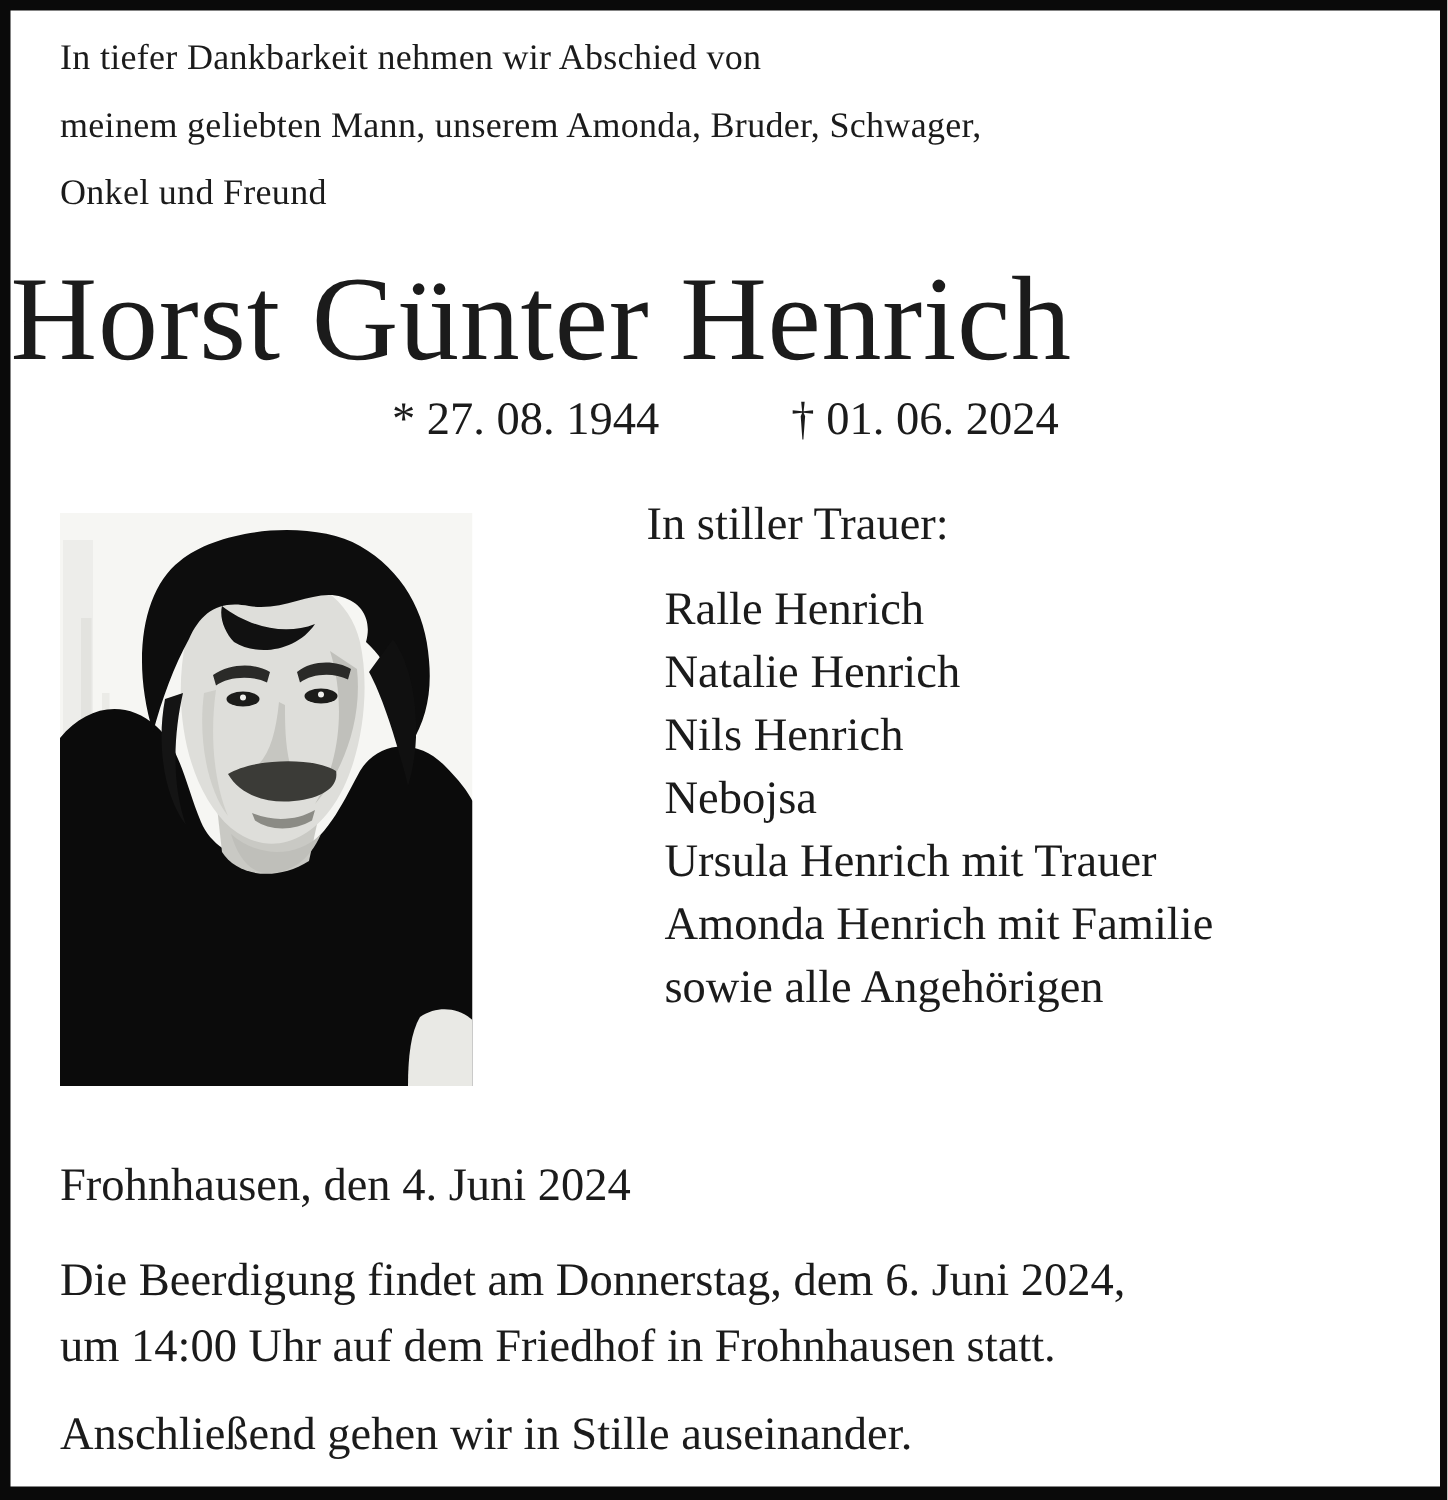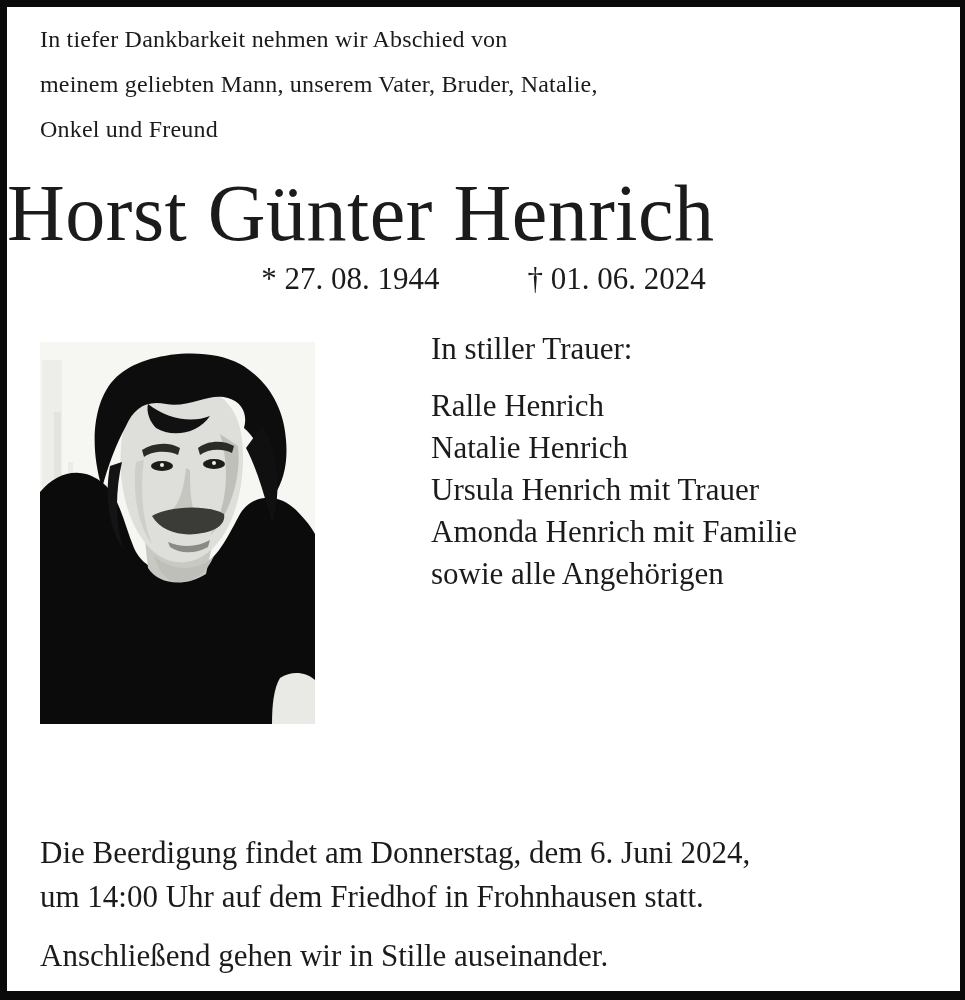--- a/index.html
+++ b/index.html
@@ -73,21 +73,21 @@
     top: 320px;
     font-size: 31px;
     white-space: nowrap;
   }
   .mourners-header {
     line-height: 44px;
     margin: 0 0 14px 0;
   }
   .mourners-list {
     list-style: none;
-    margin: 0;
+    margin: 12px;
     padding: 0;
   }
   .mourners-list li {
     line-height: 42px;
   }
   .place-date {
     position: absolute;
     left: 33px;
     top: 762px;
     font-size: 31px;
@@ -111,21 +111,21 @@
     white-space: nowrap;
   }
 </style>
 </head>
 <body>
 
 <div class="frame">
 
   <div class="intro">
     <div>In tiefer Dankbarkeit nehmen wir Abschied von</div>
-    <div>meinem geliebten Mann, unserem Vater, Bruder, Natalie,</div>
+    <div>meinem geliebten Mann, unserem Amonda, Bruder, Schwager,</div>
     <div>Onkel und Freund</div>
   </div>
 
   <h1 class="deceased-name">Horst Günter Henrich</h1>
 
   <div class="dates-row">
     <span>* 27. 08. 1944</span>
     <span>† 01. 06. 2024</span>
   </div>
 
@@ -183,26 +183,29 @@
 
       <path d="M240,336 C252,328 266,330 275,338 L275,382 L232,382 C232,362 234,346 240,336 Z" fill="#e9e9e5"></path>
     </svg>
   </div>
 
   <div class="mourners-block">
     <p class="mourners-header">In stiller Trauer:</p>
     <ul class="mourners-list">
       <li>Ralle Henrich</li>
       <li>Natalie Henrich</li>
+      <li>Nils Henrich</li>
+      <li>Nebojsa</li>
       <li>Ursula Henrich mit Trauer</li>
       <li>Amonda Henrich mit Familie</li>
       <li>sowie alle Angehörigen</li>
     </ul>
   </div>
 
+  <div class="place-date">Frohnhausen, den 4. Juni 2024</div>
 
   <div class="funeral-info">
     <div>Die Beerdigung findet am Donnerstag, dem 6. Juni 2024,</div>
     <div>um 14:00 Uhr auf dem Friedhof in Frohnhausen statt.</div>
   </div>
 
   <div class="closing-line">Anschließend gehen wir in Stille auseinander.</div>
 
 </div>
 

